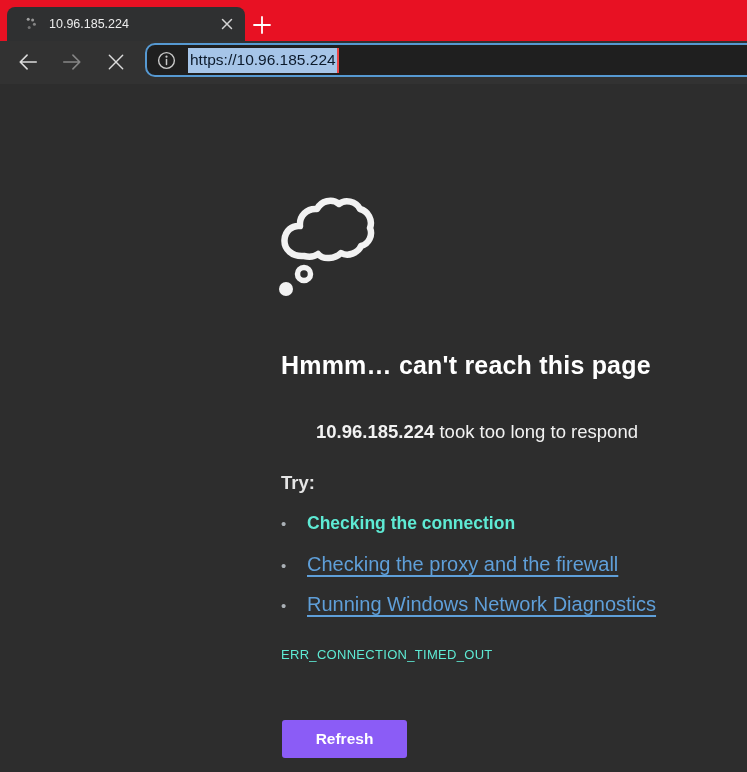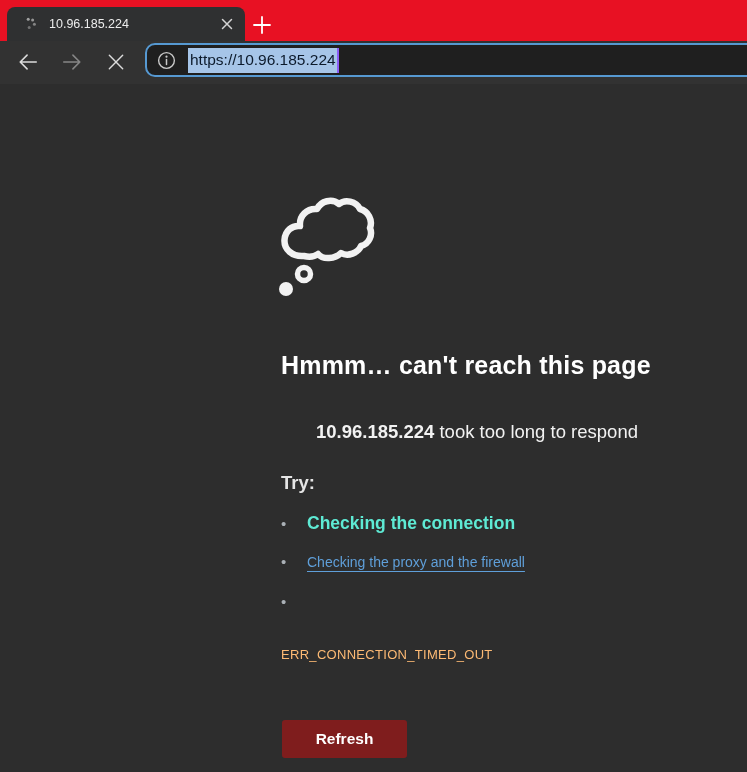--- a/index.html
+++ b/index.html
@@ -45,47 +45,47 @@
     background:#1f1f1f; border:2px solid #5699d2; border-radius:10px;
     display:flex; align-items:center;
   }
   .site-info { width:21px; height:21px; margin-left:9px; display:flex; align-items:center; justify-content:center; cursor:pointer; }
   .url-text {
     margin-left:11px; font-size:15.5px; color:#e6e6e6; white-space:pre;
     display:flex; align-items:center; cursor:text;
   }
   .url-selected {
     background:#a6c5e8; color:#0c1a2b; padding:3px 1px 4px 2px;
-    border-right:2px solid #8b5cf6;
+    border-right:2px solid #ef4444;
   }
 
   
   .content { position:absolute; left:0; top:84px; width:747px; height:688px; background:#2d2d2d; }
   .cloud { position:absolute; left:274px; top:110px; }
   .err-title {
     position:absolute; left:281px; top:267px; width:460px;
     font-size:25px; font-weight:700; color:#ffffff; letter-spacing:0.2px;
   }
   .err-msg { position:absolute; left:281px; top:337px; font-size:18.5px; color:#f2f2f2;margin-left:35px; }
   .err-msg b { font-weight:700; }
   .try-label { position:absolute; left:281px; top:388px; font-size:18.5px; font-weight:700; color:#e5e5e5; }
   .suggestions { position:absolute; left:281px; top:429px; list-style:none; }
   .suggestions li { display:flex; align-items:baseline; margin-bottom:17px; height:23px; }
   .bullet { width:26px; color:#aab0b6; font-size:15px; flex:0 0 auto; }
   .sugg-text { font-size:17.5px; color:#5eead4;font-weight:bold; }
   .sugg-link {
-    font-size:14px; color:#5f9fd9; text-decoration:underline;
+    font-size:20px; color:#5f9fd9; text-decoration:underline;
     text-underline-offset:4px; cursor:pointer;
   }
   .err-code {
-    position:absolute; left:281px; top:563px; font-size:13px; color:#fdba74; letter-spacing:0.3px;
+    position:absolute; left:281px; top:563px; font-size:13px; color:#5eead4; letter-spacing:0.3px;
   }
   .refresh-btn {
     position:absolute; left:282px; top:636px; width:125px; height:38px;
-    background:#7f1d1d; color:#ffffff; font-family:inherit; font-size:15.5px; font-weight:700;
+    background:#8b5cf6; color:#ffffff; font-family:inherit; font-size:15.5px; font-weight:700;
     border:none; border-radius:3px; cursor:pointer;
   }
 </style>
 </head>
 <body>
 
 <div class="tabbar">
   <div class="tab">
     <svg class="tab-favicon" viewBox="0 0 18 18">
       <g fill="#a8a8a8">
@@ -168,19 +168,20 @@
     <li>
       <span class="bullet">•</span>
       <span class="sugg-text">Checking the connection</span>
     </li>
     <li>
       <span class="bullet">•</span>
       <a class="sugg-link">Checking the proxy and the firewall</a>
     </li>
     <li>
       <span class="bullet">•</span>
+      <a class="sugg-link">Running Windows Network Diagnostics</a>
     </li>
   </ul>
 
   <div class="err-code">ERR_CONNECTION_TIMED_OUT</div>
 
   <button class="refresh-btn">Refresh</button>
 </div>
 
 </body></html>

